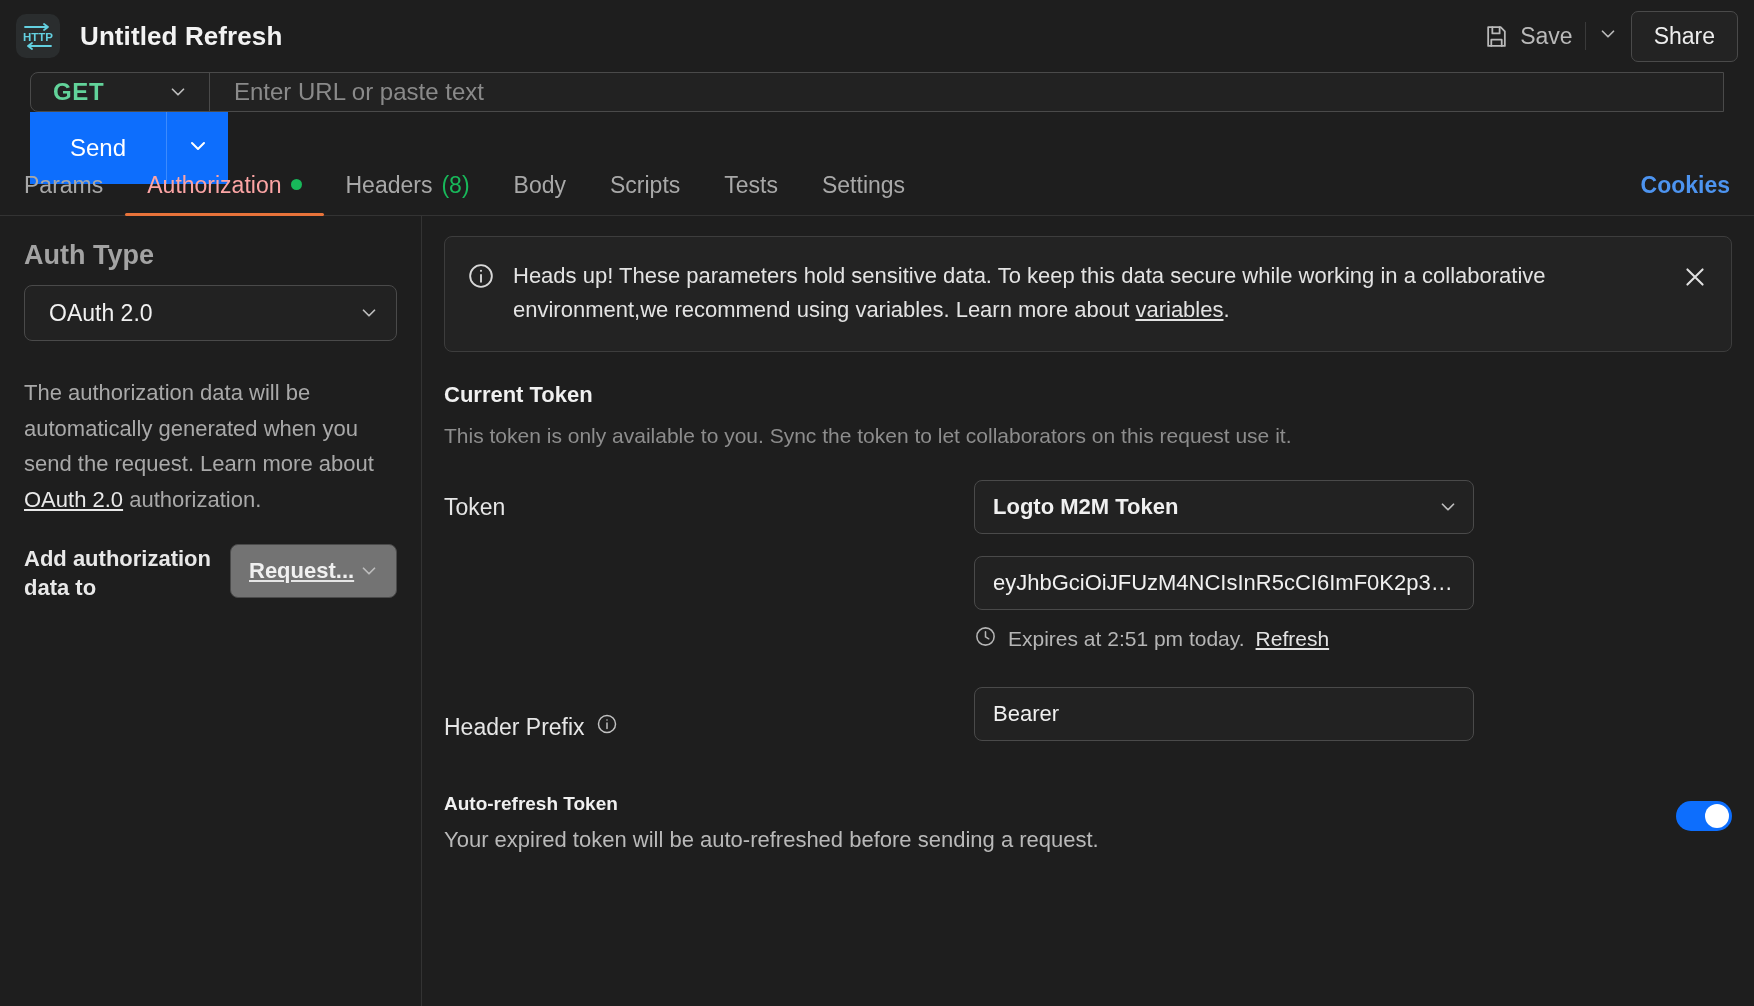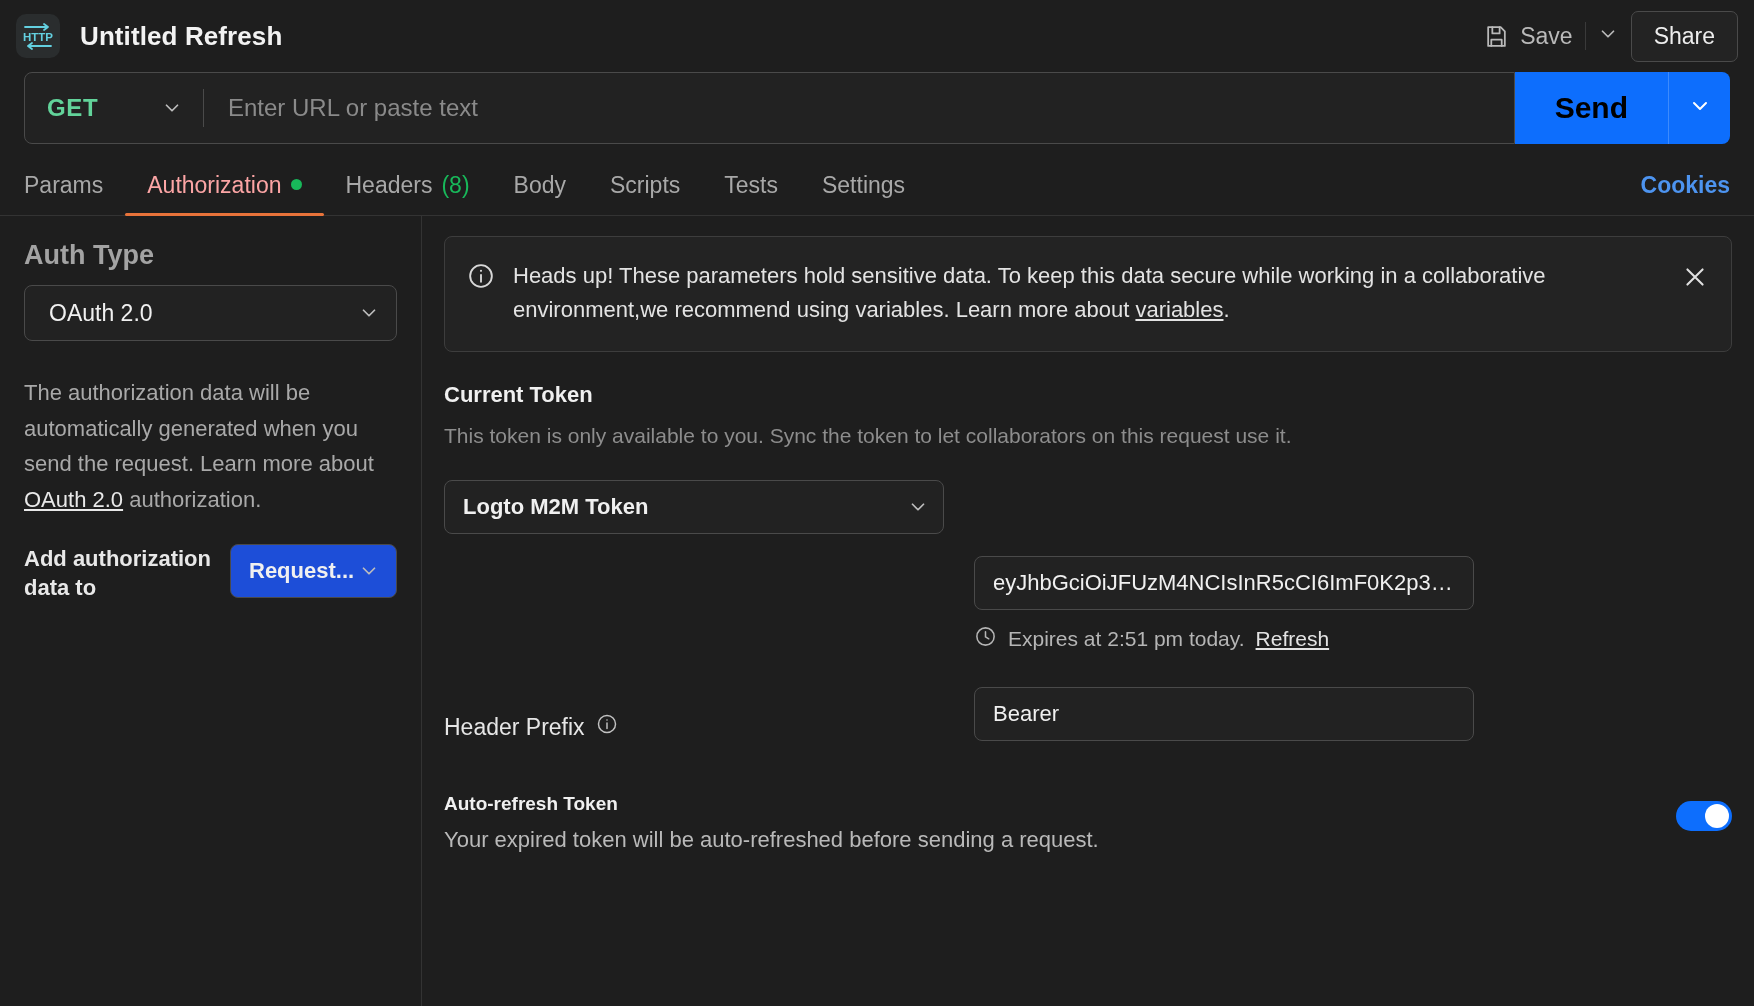--- a/index.html
+++ b/index.html
@@ -69,22 +69,23 @@
     font-size: 23px;
     color: #ededed;
     background: #232323;
     cursor: pointer;
   }
 
   
   .urlrow {
     display: flex;
     align-items: stretch;
-    padding: 0 24px;
+    padding: 0 30px;
     height: 82px;
+    flex-direction: column;
   }
   .url-field {
     flex: 1 1 auto;
     border: 1px solid #4a4a4a;
     border-radius: 8px 0 0 8px;
     background: #222;
     display: flex;
     align-items: center;
     height: 72px;
   }
@@ -126,23 +127,23 @@
   .send-wrap {
     display: flex;
     align-items: stretch;
     border-radius: 0 8px 8px 0;
     overflow: hidden;
     height: 72px;
     flex: 0 0 auto;
   }
   .send-btn {
     background: #0d6efd;
-    color: #000000;
-    font-size: 30px;
-    font-weight: bold;
+    color: #ffffff;
+    font-size: 24px;
+    font-weight: normal;
     border: 0;
     padding: 0 40px;
     cursor: pointer;
     font-family: "Liberation Sans", sans-serif;
   }
   .send-caret {
     background: #0d6efd;
     width: 62px;
     display: flex; align-items: center; justify-content: center;
     cursor: pointer;
@@ -259,26 +260,27 @@
     font-weight: bold;
     color: #e8e8e8;
     line-height: 1.32;
     width: 196px;
     flex: 0 0 196px;
   }
   .addauth-select {
     flex: 1 1 auto;
     border: 1px solid #4a4a4a;
     border-radius: 8px;
-    background: #1d4ed8;
+    background: #737373;
     height: 54px;
     display: flex;
     align-items: center;
     padding: 0 16px 0 18px;
     cursor: pointer;
+    text-decoration: underline;
   }
   .addauth-select .select-value { font-size: 22px; font-weight: bold; }
 
   
   .banner {
     border: 1px solid #3d3d3d;
     border-radius: 8px;
     background: #232323;
     display: flex;
     align-items: flex-start;
@@ -526,20 +528,23 @@
         <svg width="26" height="26" viewBox="0 0 24 24" fill="none" stroke="#e0e0e0" stroke-width="1.9" stroke-linecap="round">
             <path d="M5 5l14 14M19 5L5 19"></path>
           </svg>
       </div>
     </div>
 
     <div class="subhead">Current Token</div>
     <div class="subnote">This token is only available to you. Sync the token to let collaborators on this request use it.</div>
 
     <div class="field-row">
+      <div class="field-label">
+        <span>Token</span>
+      </div>
       <div class="field-control">
         <div class="input-box">
           <span class="val bold">Logto M2M Token</span>
           <span class="caret">
             <svg width="22" height="22" viewBox="0 0 24 24" fill="none" stroke="#bdbdbd" stroke-width="1.9" stroke-linecap="round" stroke-linejoin="round">
                 <path d="M6 9l6 6 6-6"></path>
               </svg>
           </span>
         </div>
       </div>

